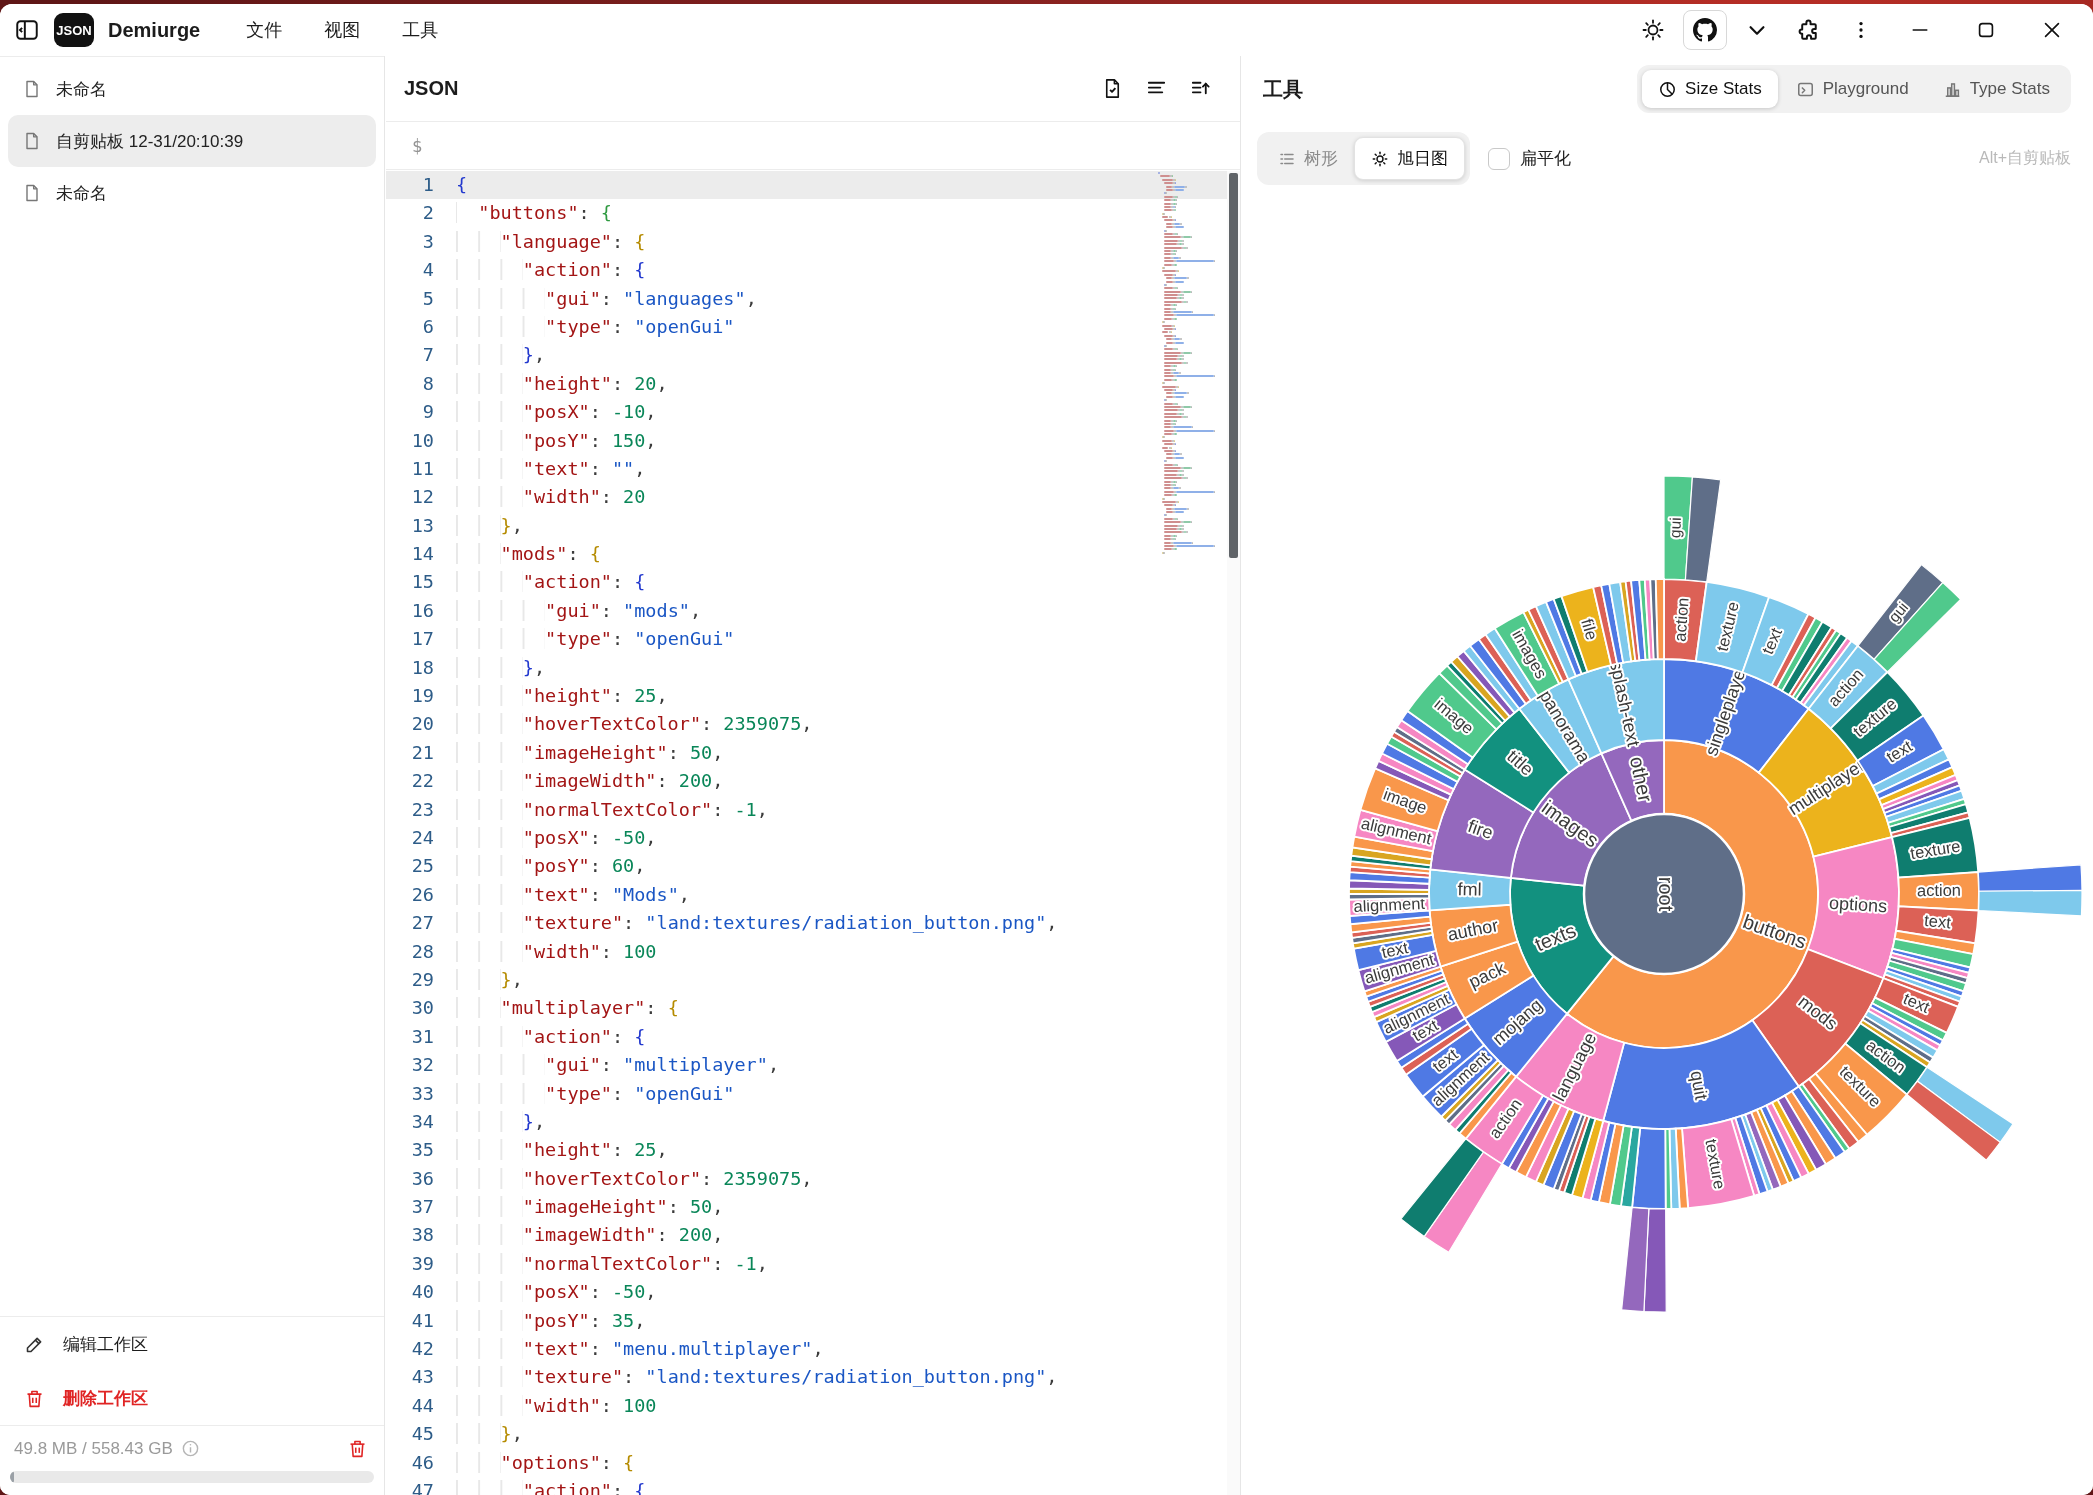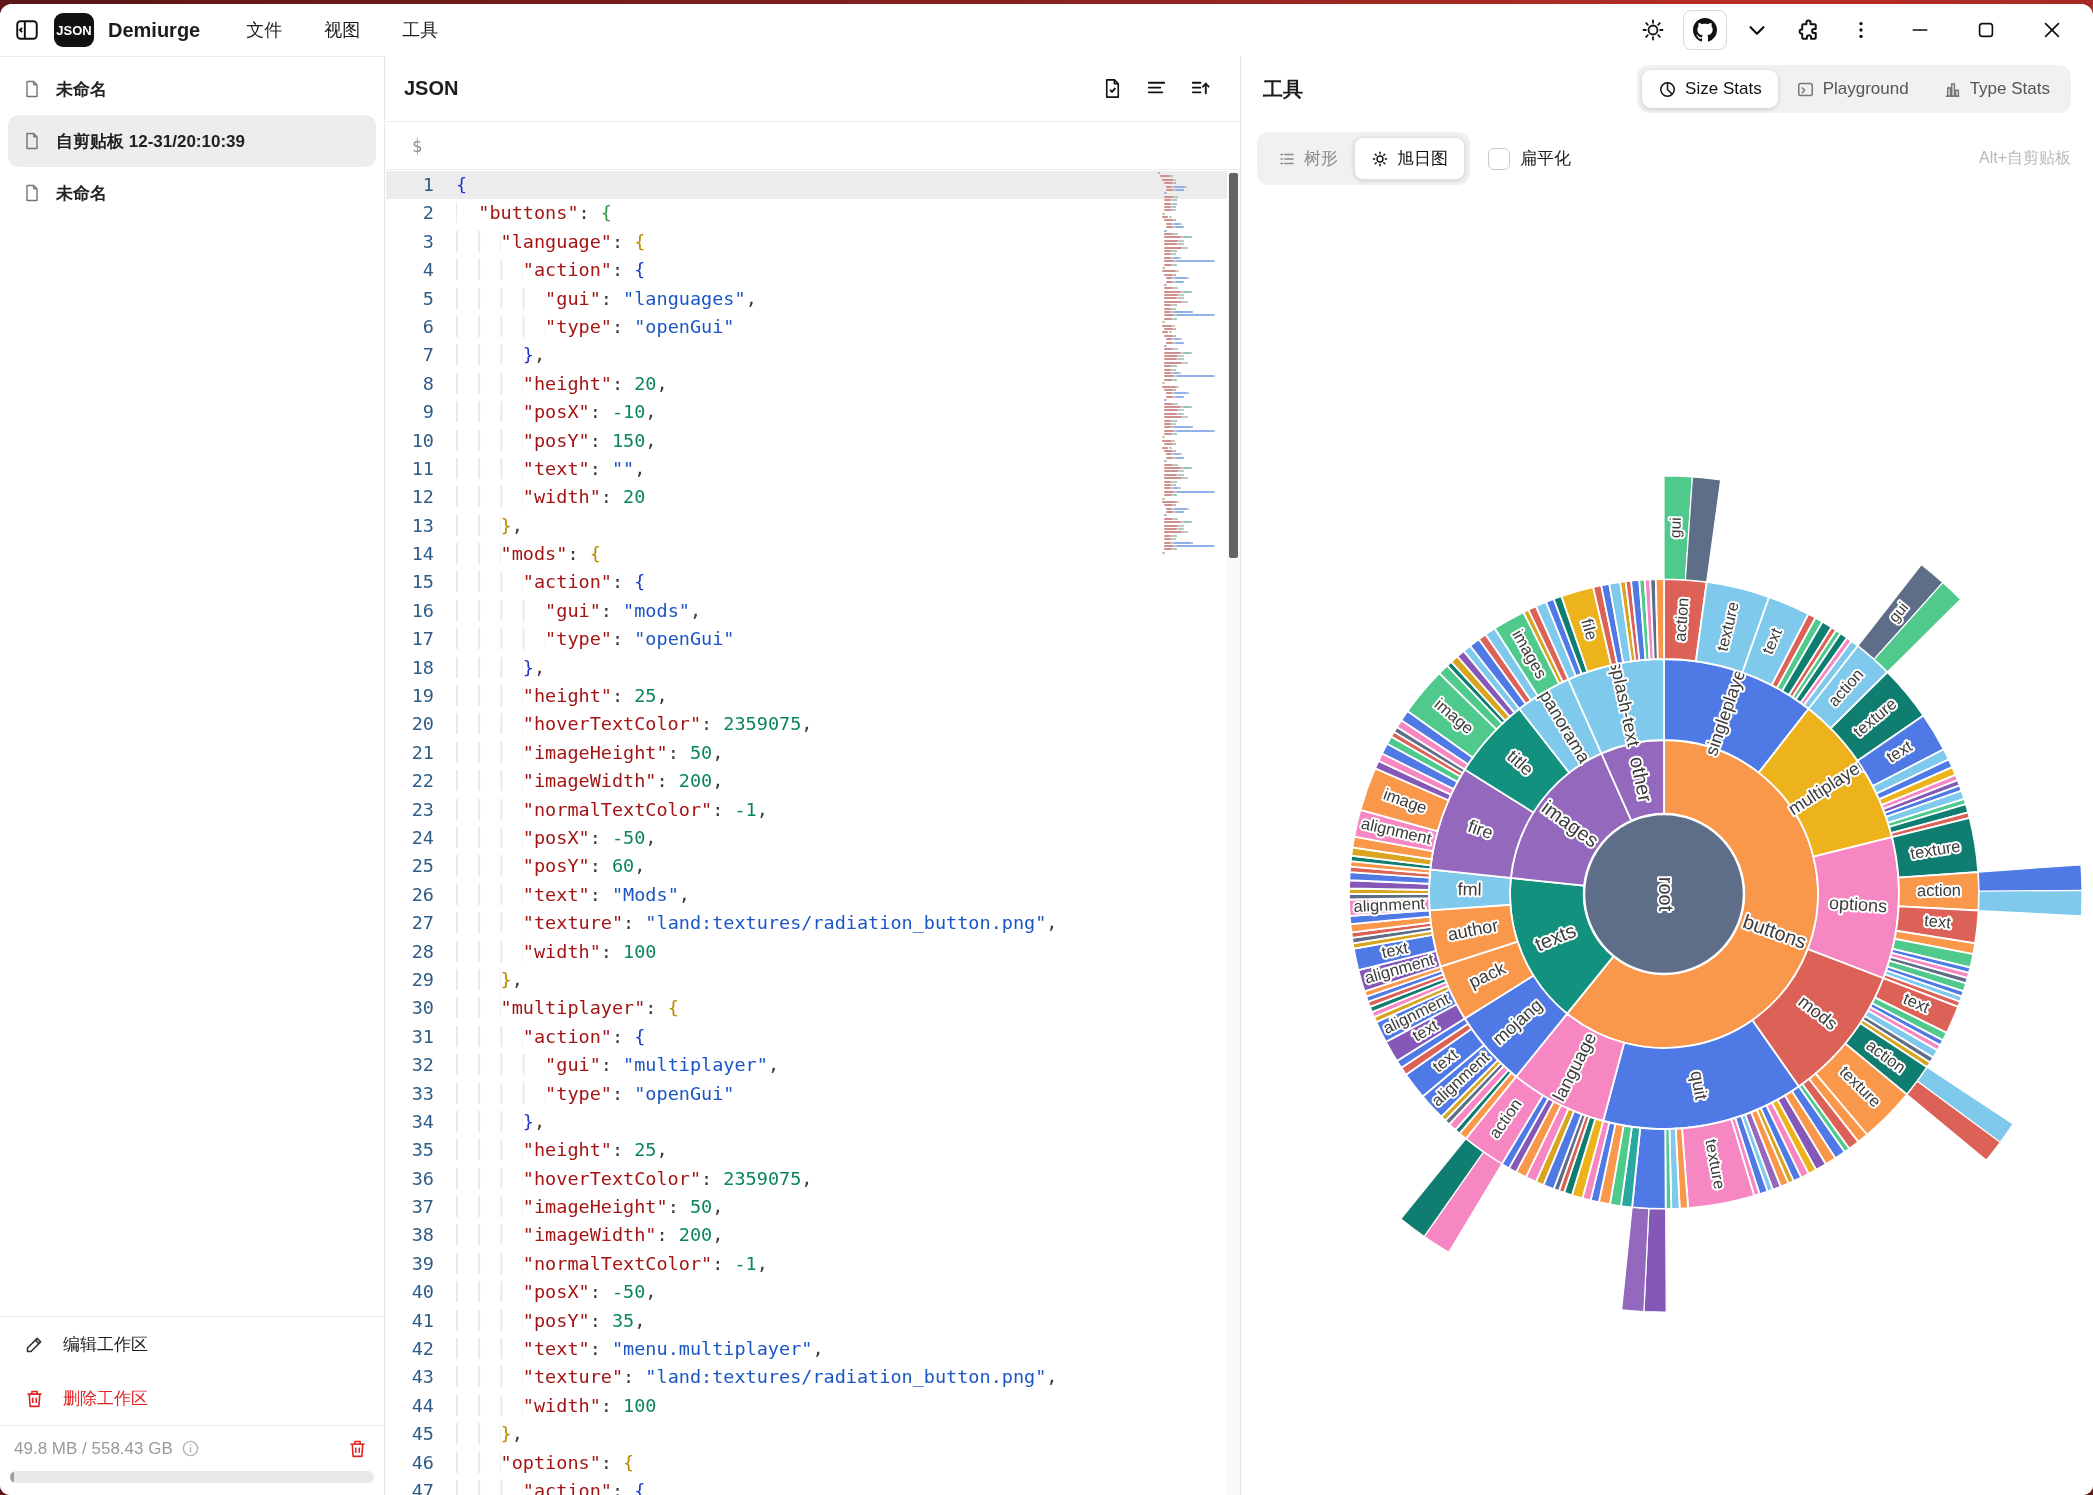--- a/index.html
+++ b/index.html
@@ -30,26 +30,26 @@
   #editor-pane { position:absolute; left:386px; top:52px; width:854px; bottom:0; background:#fff; }
   #tools-pane { position:absolute; left:1240px; top:52px; right:0; bottom:0; border-left:1px solid #e6e6e6; background:#fff; }
   
   .ws-row { display:flex; align-items:center; gap:10px; padding:8px 10px 6px 8px; }
   .ws-pill { display:flex; align-items:center; gap:10px; border:1px solid #d9d9d9; border-radius:10px;
     height:44px; padding:0 14px; width:200px; }
   .ws-pill .lbl { font-size:17px; flex:1; }
   .sq-btn { width:36px; height:44px; border:1px solid #d9d9d9; border-radius:10px; display:flex; align-items:center; justify-content:center; background:#fff; }
   .tabs-head { display:flex; align-items:center; justify-content:space-between; padding:14px 16px 10px 14px; color:#8a8a8a; font-size:16px; }
   .sep { height:1px; background:#ececec; }
-  .tab-list { padding:6px 8px;font-weight:bold; }
+  .tab-list { padding:6px 8px; }
   .tab-item { display:flex; align-items:center; gap:14px; height:52px; padding:0 14px; border-radius:10px; font-size:17px; color:#222; }
   .tab-item.selected { background:#ededed; }
   .sb-bottom { position:absolute; left:0; right:0; bottom:0; }
   .sb-action { display:flex; align-items:center; gap:18px; height:54px; padding:0 24px; font-size:17px; }
-  .sb-action.danger { color:#e02424; }
+  .sb-action.danger { color:#e02424;font-weight:bold; }
   .storage-row { display:flex; align-items:center; padding:12px 16px 4px 14px; color:#9a9a9a; font-size:17px; gap:8px; }
   .storage-row .grow { flex:1; }
   .progress { margin:8px 10px 12px 10px; height:12px; border-radius:7px; background:#e9e9e9; position:relative; overflow:hidden; }
   .progress > i { position:absolute; left:0; top:0; bottom:0; width:4px; background:#9aa0a6; border-radius:7px; }
   
   .ed-head { height:66px; display:flex; align-items:center; padding:0 18px; border-bottom:1px solid #ececec; }
   .ed-title { font-size:20px; font-weight:600; flex:1; }
   .ed-head .tb-ic { width:44px; height:36px; }
   .query-row { height:48px; display:flex; align-items:center; padding:0 26px; border-bottom:1px solid #ececec; }
   .query { font-family:"DejaVu Sans Mono", monospace; font-size:17px; color:#949494; }

